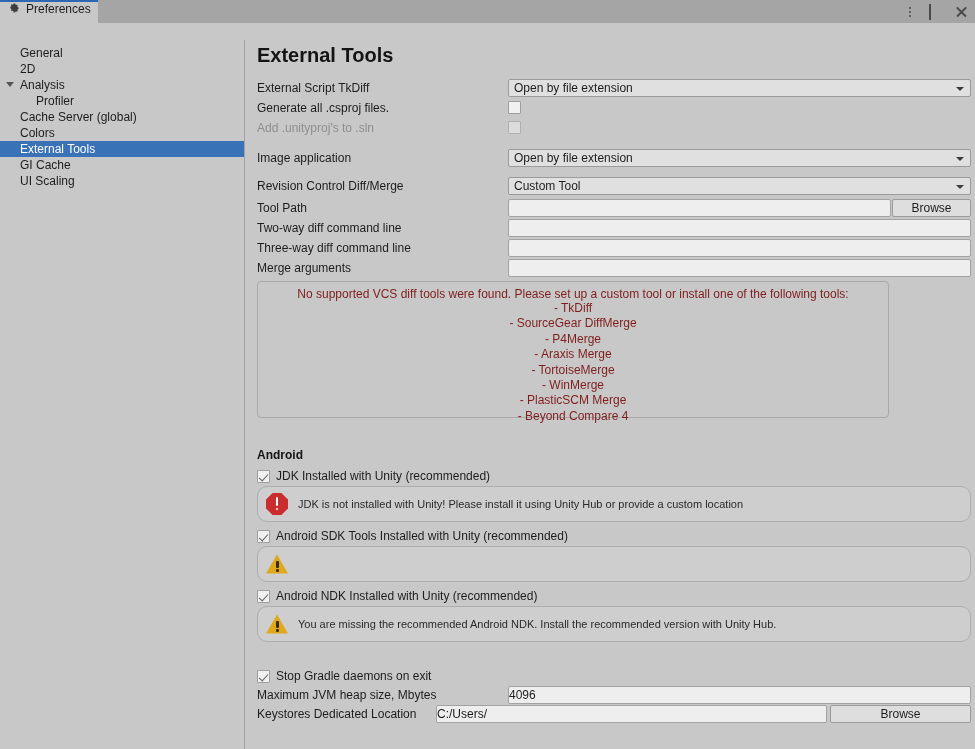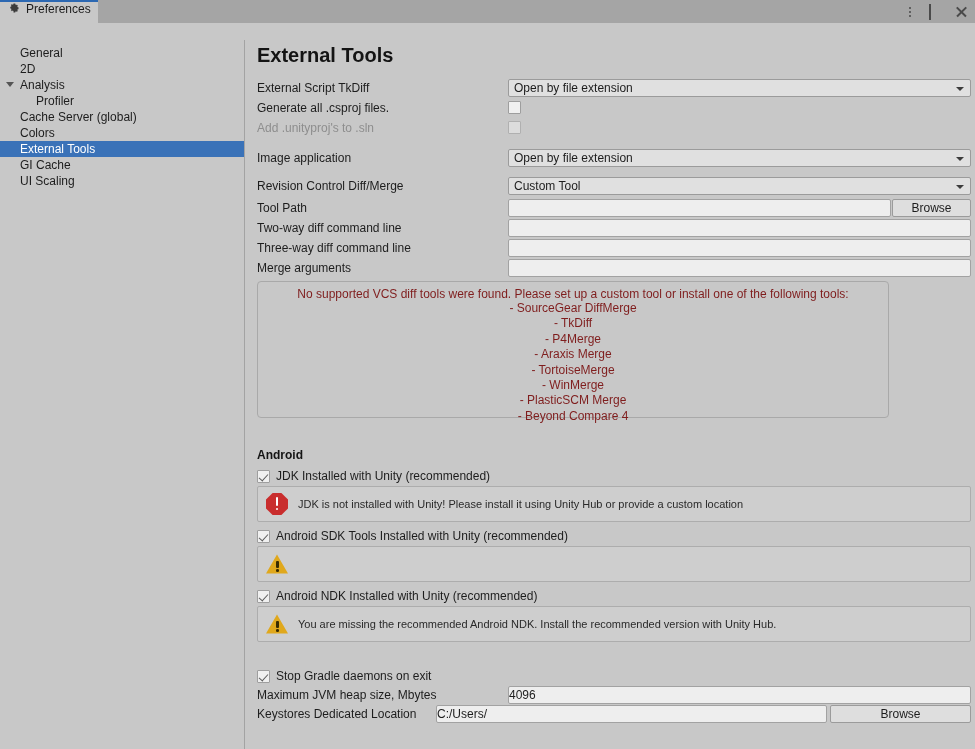--- a/index.html
+++ b/index.html
@@ -160,21 +160,21 @@
     background: #c8c8c8; border: 1px solid #a9a9a9; border-radius: 4px;
     font-size: 12px; color: #7f1d1d;
   }
   .infobox .line { text-align: center; padding-top: 5px; }
   .infobox ul { list-style: none; margin: 0; padding: 0; }
   .infobox li { text-align: center; line-height: 15.4px; }
 
   
   .msgbox {
     position: absolute; left: 11px; width: 714px; height: 36px;
-    background: #cecece; border: 1px solid #adadad; border-radius: 2px;
+    background: #cecece; border: 1px solid #adadad; border-radius: 10px;
     display: flex; align-items: center; padding-left: 8px;
   }
   .msgbox .mtext { font-size: 11px; color: #2a2a2a; margin-left: 10px; }
 
   .ico-error { position: relative; width: 22px; height: 22px; flex: 0 0 22px; }
   .ico-error .oct {
     position: absolute; left: 0; top: 0; width: 22px; height: 22px;
     background: #c92d2d;
     clip-path: polygon(30% 0%, 70% 0%, 100% 30%, 100% 70%, 70% 100%, 30% 100%, 0% 70%, 0% 30%);
   }
@@ -342,22 +342,22 @@
       <div class="row" style="top:219px;">
         <span class="lbl">Merge arguments</span>
         <div class="txt">
           <span></span>
         </div>
       </div>
 
       <div class="infobox" style="top:241px; height:137px;">
         <div class="line">No supported VCS diff tools were found. Please set up a custom tool or install one of the following tools:</div>
         <ul>
+          <li>- TkDiff</li>
           <li>- SourceGear DiffMerge</li>
-          <li>- TkDiff</li>
           <li>- P4Merge</li>
           <li>- Araxis Merge</li>
           <li>- TortoiseMerge</li>
           <li>- WinMerge</li>
           <li>- PlasticSCM Merge</li>
           <li>- Beyond Compare 4</li>
         </ul>
       </div>
 
       <div class="section-title" style="top:408px;">Android</div>

